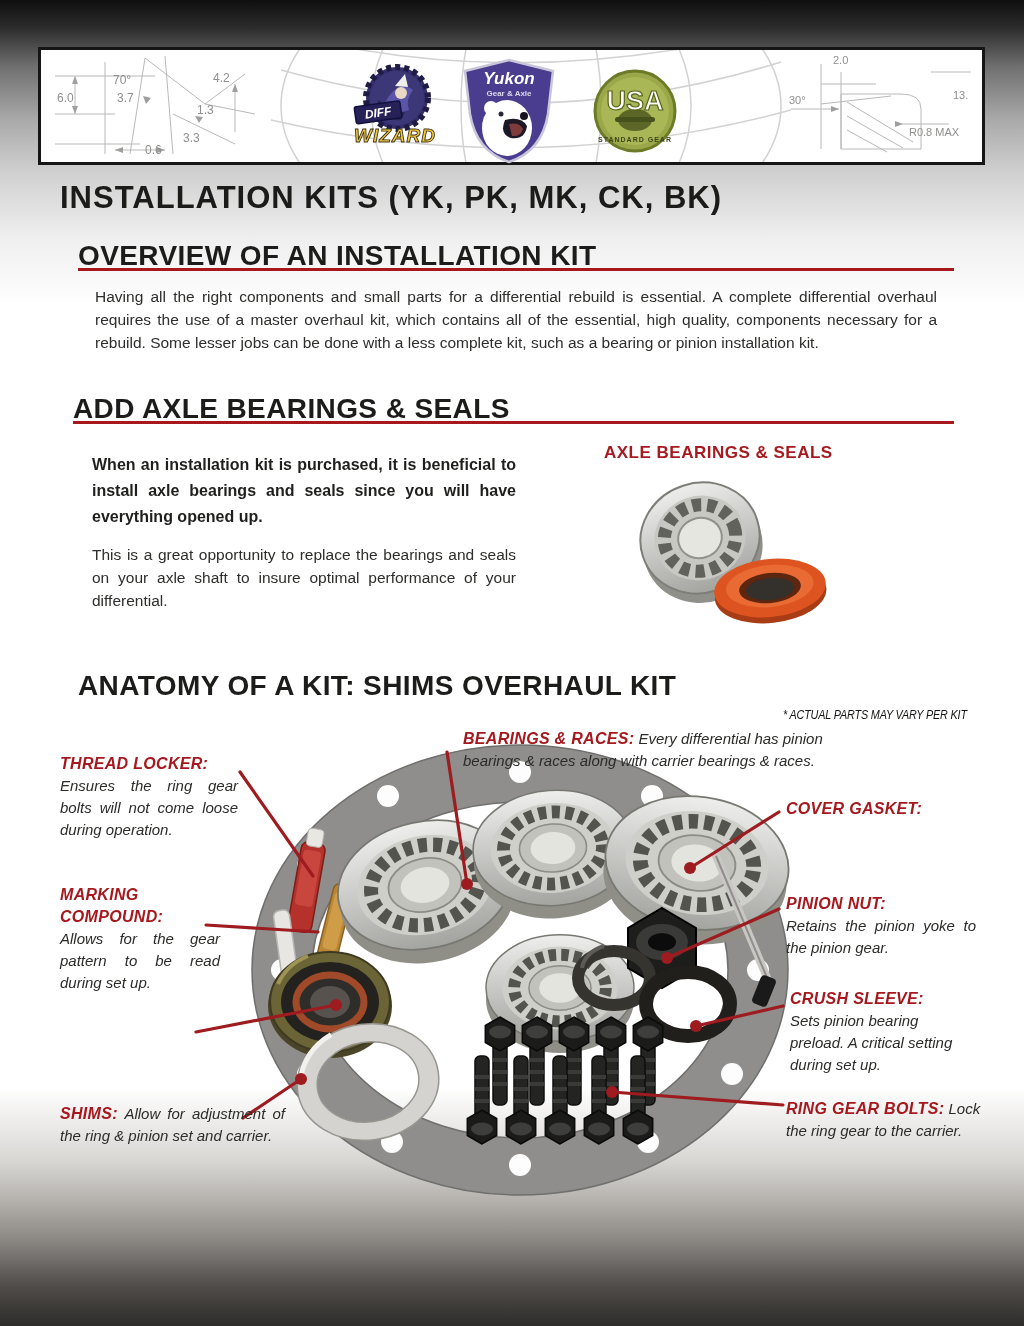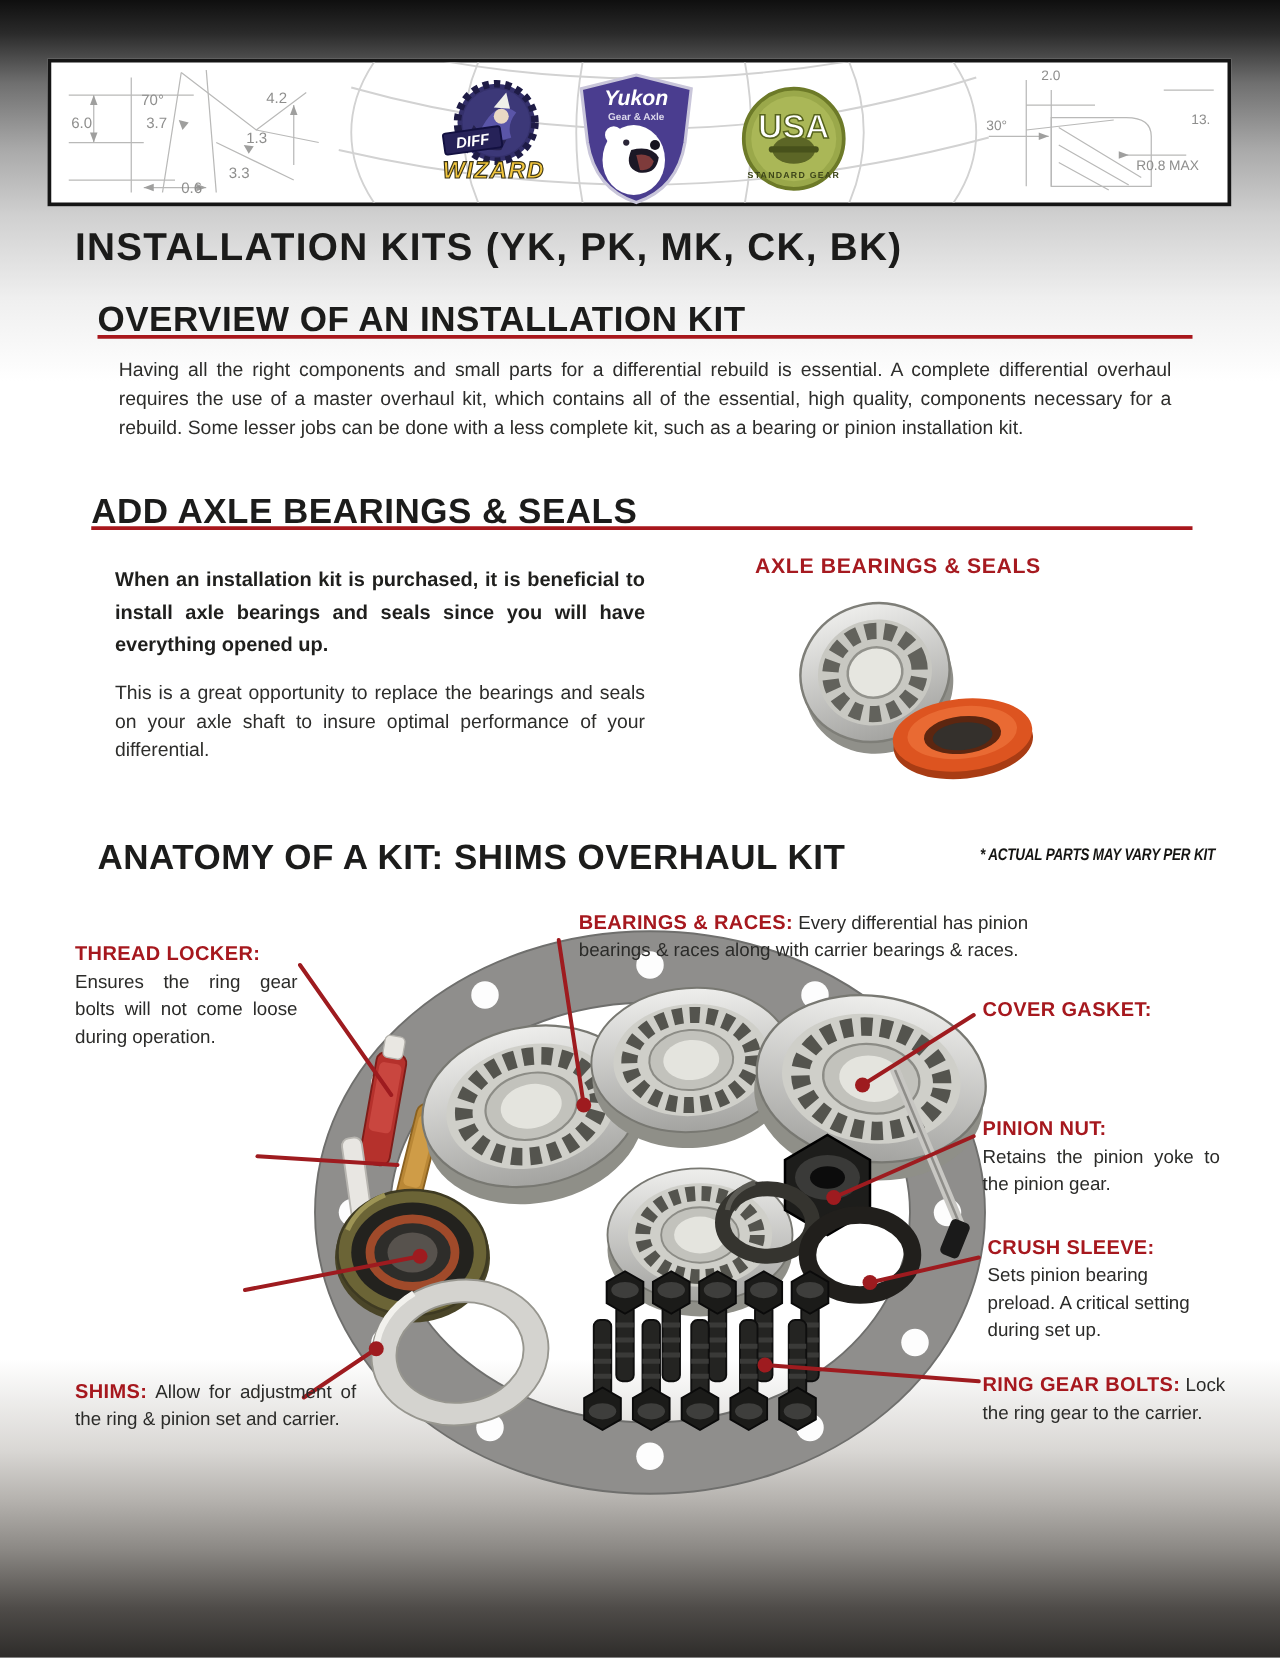--- a/index.html
+++ b/index.html
@@ -15,24 +15,24 @@
   
   #banner{left:38px;top:47px;width:947px;height:118px;background:#fff;border:3px solid #151515;box-sizing:border-box;}
   .logo-svg{position:absolute;}
   
   .page-title{left:60px;top:180px;font-size:31px;font-weight:bold;color:#1b1b1a;letter-spacing:1px;}
   .sec-head{font-size:28px;font-weight:bold;color:#1c1c1b;letter-spacing:.4px;}
   .red-rule{height:3px;background:#a8171c;}
   .body-text{font-size:15.5px;line-height:23px;color:#2d2d2b;text-align:justify;}
   .bold-text{font-size:16px;line-height:26px;color:#1f1f1d;font-weight:bold;text-align:justify;}
   .red-label{font-size:17px;font-weight:bold;color:#a61a20;letter-spacing:.5px;}
-  .note{font-size:13.5px;font-weight:bold;font-style:italic;color:#141412;white-space:nowrap;}
+  .note{font-size:13.5px;font-weight:normal;font-style:italic;color:#141412;white-space:nowrap;margin-top:31px;}
   .note-inner{display:inline-block;transform:scaleX(.8);transform-origin:right center;letter-spacing:-.2px;}
   
-  .callout{position:absolute;font-size:15px;line-height:22px;color:#2b2b29;text-align:justify;}
+  .callout{position:absolute;font-size:15px;line-height:22px;color:#2b2b29;text-align:justify;font-style:italic;}
   .co-title{color:#a6181e;font-weight:bold;font-size:16px;letter-spacing:.3px;}
   .co-title.block{display:block;}
   svg text{font-family:"Liberation Sans","DejaVu Sans",sans-serif;}
 </style>
 </head>
 <body>
 
 <div id="page">
 
   <div class="abs" id="banner">
@@ -296,20 +296,24 @@
         <circle cx="696" cy="308" r="6"></circle>
       <circle cx="612" cy="374" r="6"></circle>
     </g>
   </svg>
 
   <div class="callout" style="left:60px;top:753px;width:178px;">
     <span class="co-title block">THREAD LOCKER:</span>
     <span class="co-text">Ensures the ring gear bolts will not come loose during operation.</span>
   </div>
 
+  <div class="callout" style="left:60px;top:884px;width:160px;">
+    <span class="co-title block">MARKING COMPOUND:</span>
+    <span class="co-text">Allows for the gear pattern to be read during set up.</span>
+  </div>
 
 
   <div class="callout" style="left:60px;top:1103px;width:225px;">
     <span class="co-title">SHIMS:</span>
     <span class="co-text">Allow for adjustment of the ring &amp; pinion set and carrier.</span>
   </div>
 
   <div class="callout" style="left:463px;top:728px;width:395px;text-align:left;">
     <span class="co-title">BEARINGS &amp; RACES:</span>
     <span class="co-text">Every differential has pinion bearings &amp; races along with carrier bearings &amp; races.</span>

